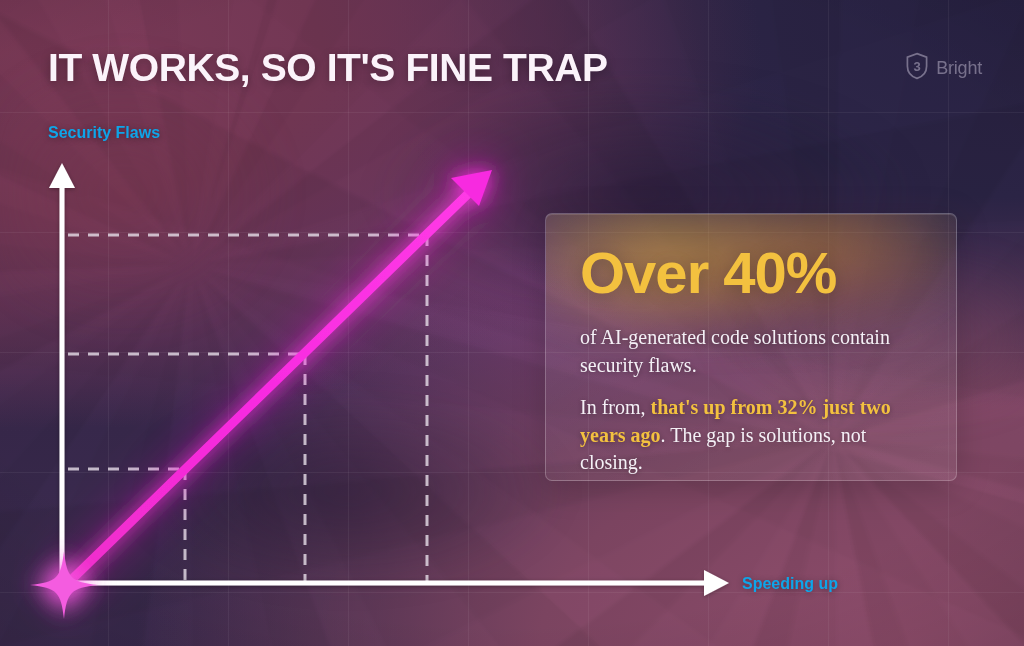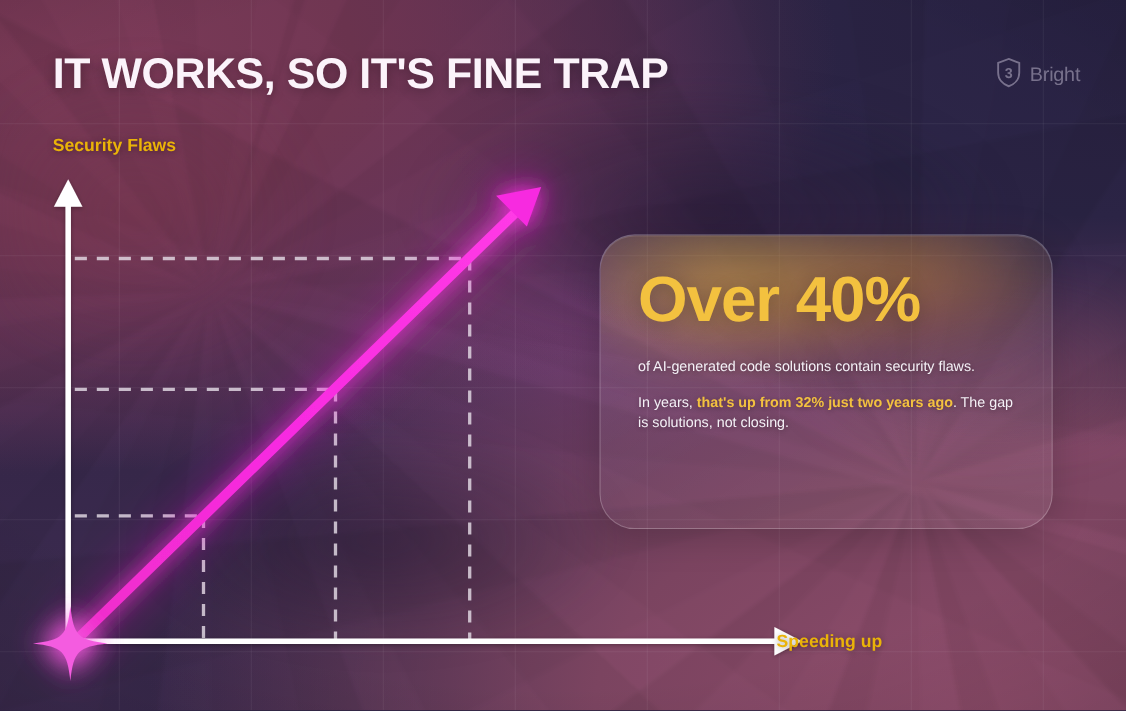--- a/index.html
+++ b/index.html
@@ -88,32 +88,32 @@
     font-size:18px; font-weight:500;
     color:#b9b2c8;
     letter-spacing:-0.2px;
   }
 
   
   .chart { position:absolute; left:0; top:0; width:1024px; height:646px; }
   .axis-label {
     position:absolute;
     font-size:16px; font-weight:bold;
-    color:#eab308;
+    color:#0ea5e9;
     text-shadow:0 1px 6px rgba(0,0,0,.35);
     white-space:nowrap;
   }
   .axis-label.y { left:48px; top:124px; }
-  .axis-label.x { left:706px; top:575px; }
+  .axis-label.x { left:742px; top:575px; }
 
   
   .card {
     position:absolute; left:545px; top:213px;
     width:412px; height:268px;
-    border-radius:32px;
+    border-radius:7px;
     background:linear-gradient(150deg, rgba(255,255,255,.10) 0%, rgba(255,255,255,.045) 50%, rgba(255,255,255,.075) 100%);
     border:1px solid rgba(255,255,255,.22);
     box-shadow:0 6px 34px rgba(0,0,0,.18), inset 0 1px 0 rgba(255,255,255,.13);
     overflow:hidden;
     padding:30px 34px 0 34px;
   }
   .card-glow {
     position:absolute; left:-6%; top:-16%;
     width:112%; height:62%;
     background:
@@ -127,23 +127,24 @@
 
   .stat {
     font-size:58px; font-weight:bold;
     color:#f3c13f;
     letter-spacing:-1px;
     line-height:1;
     text-shadow:0 2px 16px rgba(0,0,0,.22);
     margin-bottom:22px;
   }
   .card-body {
-    font-size:13px; line-height:1.38;
+    font-size:20px; line-height:1.38;
     color:#f4f0f6;
     text-shadow:0 1px 5px rgba(0,0,0,.30);
+    font-family:Liberation Serif, serif;
   }
   .card-body p { margin-bottom:15px; }
   .card-body p:last-child { margin-bottom:0; }
   .hl { color:#f3c13f; font-weight:bold; }
 </style>
 </head>
 <body>
 
 <div id="stage">
 
@@ -236,18 +237,18 @@
     <div class="axis-label y">Security Flaws</div>
     <div class="axis-label x">Speeding up</div>
   </div>
 
   <div class="card">
     <div class="card-glow"></div>
     <div class="card-inner">
       <div class="stat">Over 40%</div>
       <div class="card-body">
         <p>of AI-generated code solutions contain security flaws.</p>
-        <p><span>In years, </span><span class="hl">that's up from 32% just two years ago</span><span>. The gap is solutions, not closing.</span></p>
+        <p><span>In from, </span><span class="hl">that's up from 32% just two years ago</span><span>. The gap is solutions, not closing.</span></p>
       </div>
     </div>
   </div>
 
 </div>
 
 </body></html>

